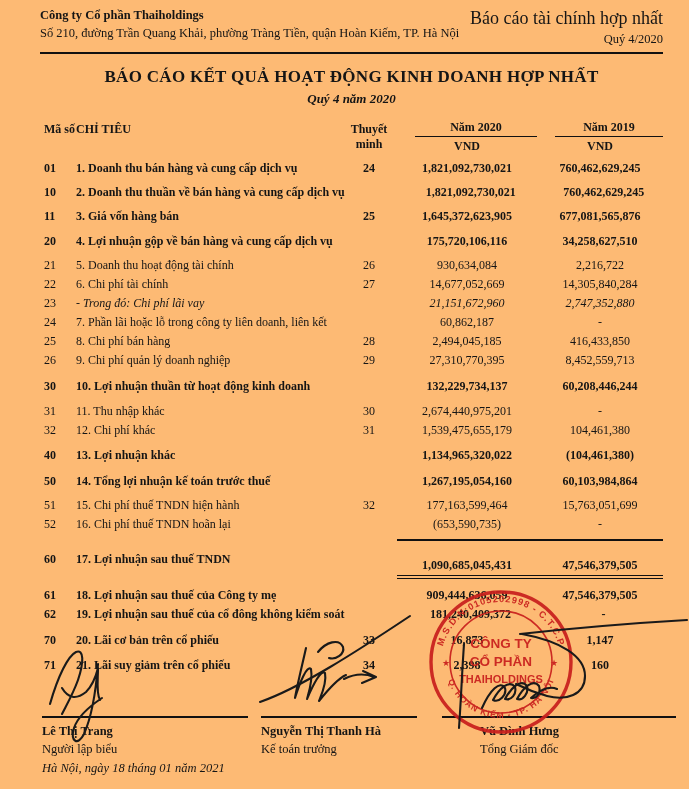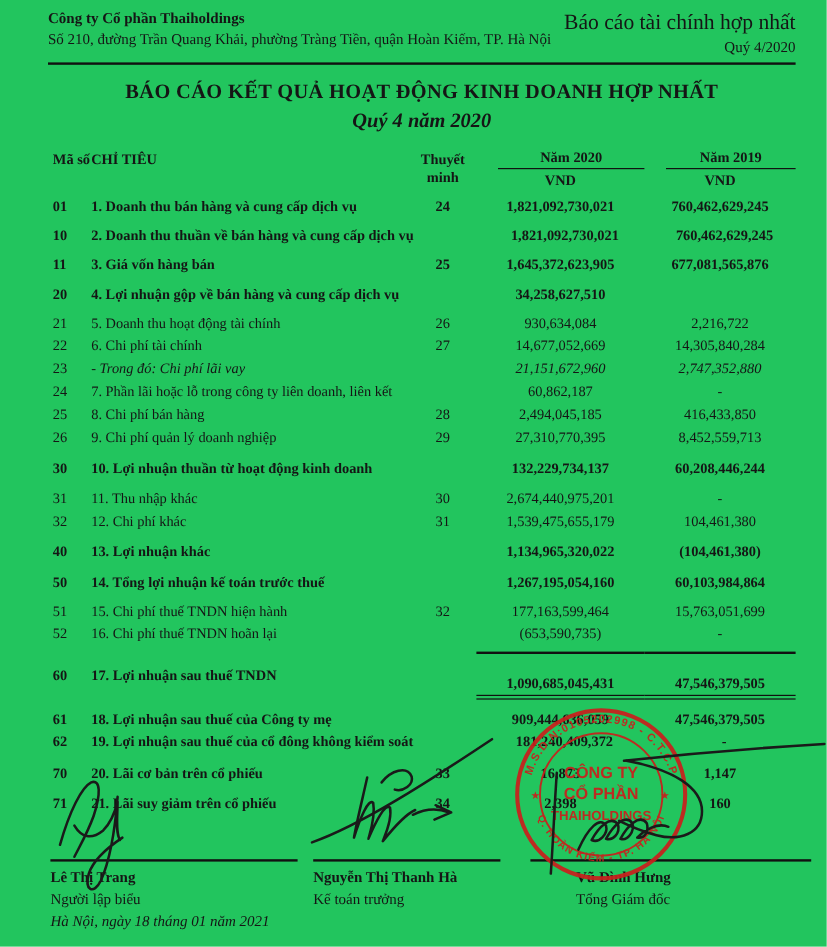--- a/index.html
+++ b/index.html
@@ -1,38 +1,38 @@
 <!DOCTYPE html>
 <html><head>
 <meta charset="utf-8">
 <style>
   * { margin:0; padding:0; box-sizing:border-box; }
   html,body { background:#ffffff; }
   .page {
     position:relative;
     width:689px; height:789px;
     margin:0 auto;
-    background:#22c55e;
+    background:#fdba74;
     font-family:"Liberation Serif","DejaVu Serif",serif;
     color:#151515;
     overflow:hidden;
   }
   .content { padding:8px 26px 0 40px; }
 
   
   .hdr { display:flex; justify-content:space-between; align-items:flex-start; }
   .hdr-left .company { font-weight:bold; font-size:12.5px; }
   .hdr-left .address { font-size:12.5px; margin-top:3px; white-space:nowrap; }
   .hdr-right { text-align:right; }
   .hdr-right .report-type { font-weight:normal; font-size:18px; }
   .hdr-right .period { font-size:12.5px; margin-top:3px; }
   .hdr-rule { border:none; border-top:2px solid #111; margin-top:5px; }
 
   .title { text-align:center; font-weight:bold; font-size:17px; margin-top:13px; letter-spacing:.3px; }
-  .subtitle { text-align:center; font-weight:bold; font-style:italic; font-size:17px; margin-top:4px; }
+  .subtitle { text-align:center; font-weight:bold; font-style:italic; font-size:13px; margin-top:4px; }
 
   
   .grid { display:grid; grid-template-columns:36px 1fr 56px 140px 126px; align-items:end; }
   .thead { margin-top:13px; font-size:12px; }
   .th { font-weight:bold; }
   .c-code { padding-left:4px; white-space:nowrap; }
   .c-label { white-space:nowrap; overflow:visible; }
   .c-note { text-align:center; }
   .c-num, .c-num2 { text-align:center; white-space:nowrap; }
   .year-head { border-bottom:1.5px solid #111; margin-left:18px; padding-bottom:1px; }
@@ -117,20 +117,21 @@
           <span class="c-code">11</span>
           <span class="c-label">3. Giá vốn hàng bán</span>
           <span class="c-note">25</span>
           <span class="c-num">1,645,372,623,905</span>
           <span class="c-num2">677,081,565,876</span>
         </div>
         <div class="grid trow r-bold" style="margin-top: 9px;">
           <span class="c-code">20</span>
           <span class="c-label">4. Lợi nhuận gộp về bán hàng và cung cấp dịch vụ</span>
           <span class="c-note"></span>
+          <span class="c-num">175,720,106,116</span>
           <span class="c-num2">34,258,627,510</span>
         </div>
         <div class="grid trow" style="margin-top: 8px;">
           <span class="c-code">21</span>
           <span class="c-label">5. Doanh thu hoạt động tài chính</span>
           <span class="c-note">26</span>
           <span class="c-num">930,634,084</span>
           <span class="c-num2">2,216,722</span>
         </div>
         <div class="grid trow" style="margin-top: 3px;">

